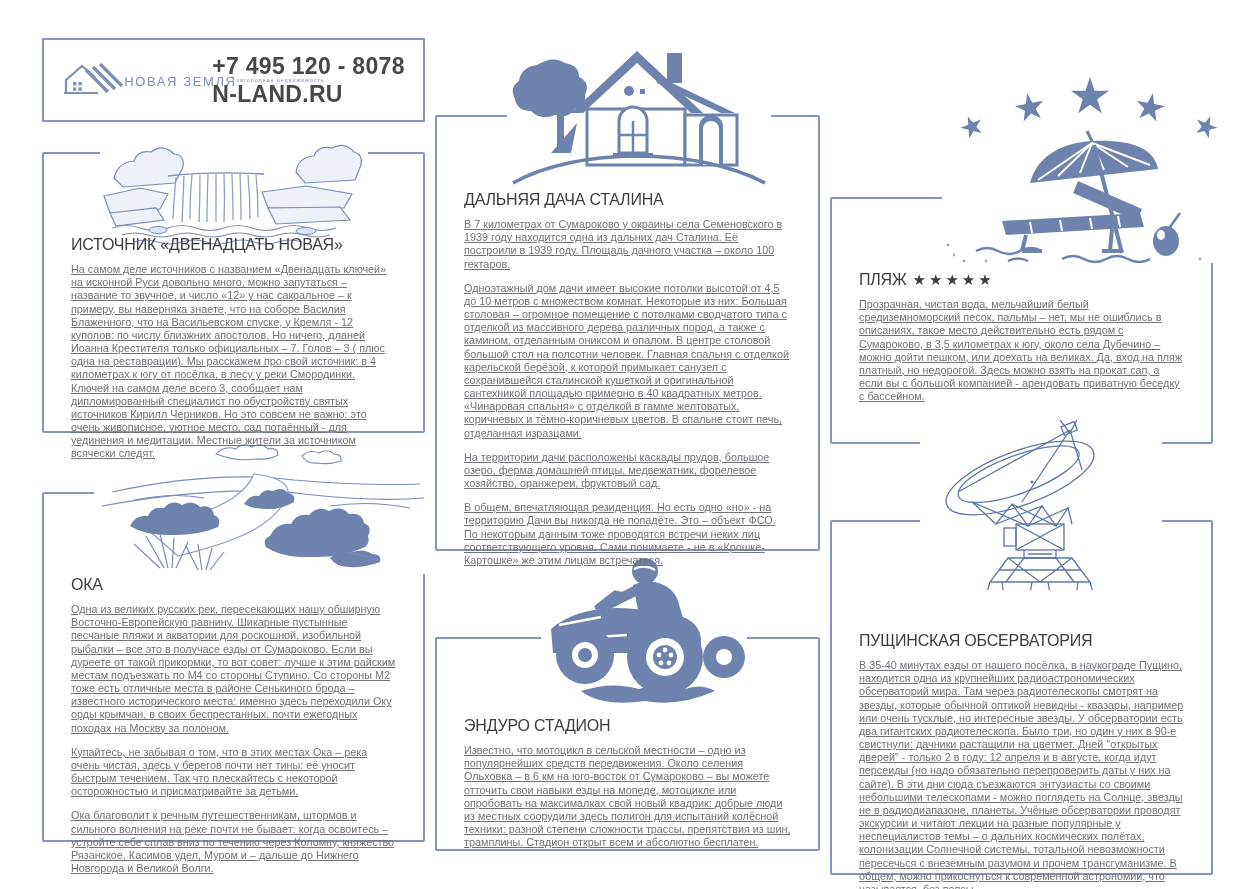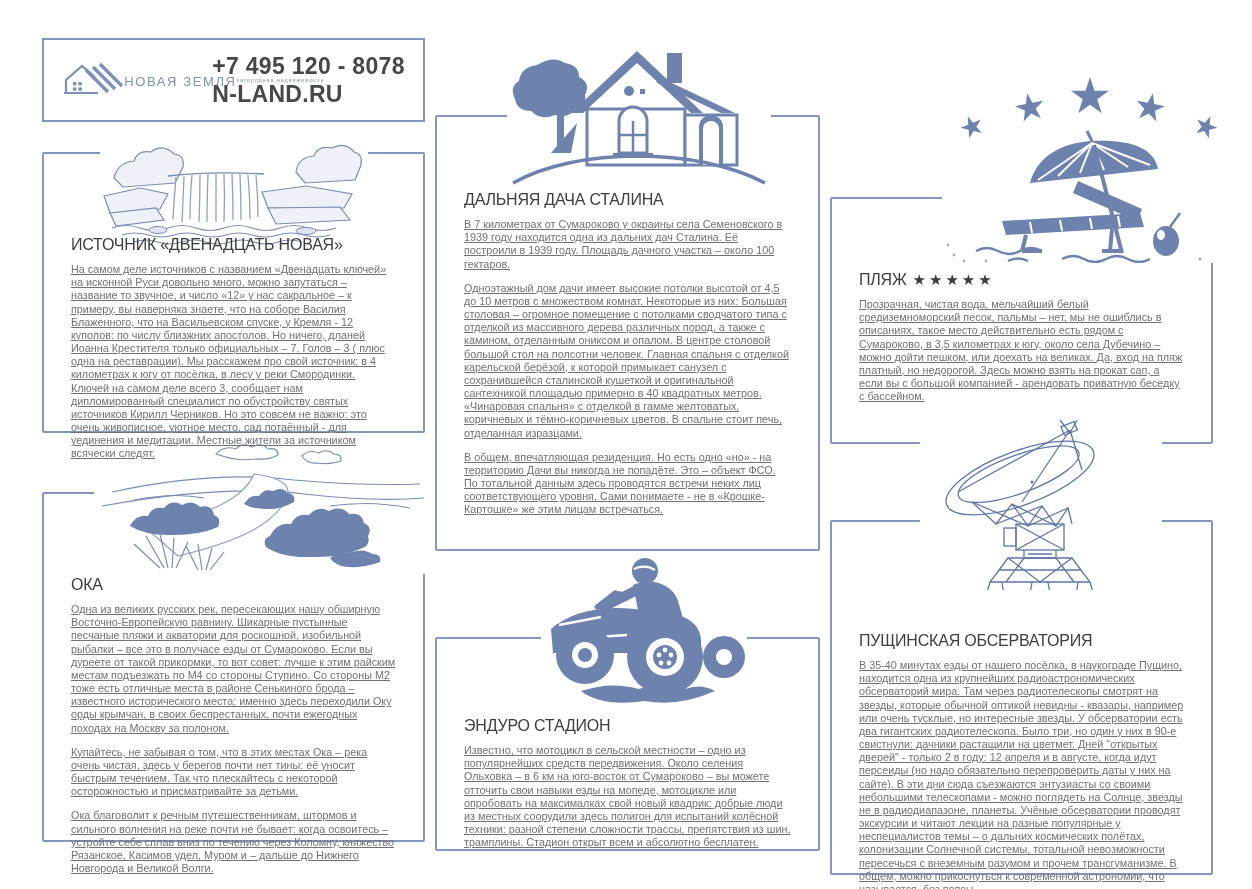--- a/index.html
+++ b/index.html
@@ -207,21 +207,22 @@
           <path d="M196,94 a8,8 0 0 1 16,0 L212,130 L196,130 Z" fill="#ffffff"></path>
         </g>
         <path d="M6,148 C70,112 190,112 258,148" stroke="#6e82ae" stroke-width="3.5" fill="none"></path>
       </svg>
     </div>
     <div class="card-body">
       <div class="card-title">ДАЛЬНЯЯ ДАЧА СТАЛИНА</div>
       <div class="card-text">
         <p>В 7 километрах от Сумароково у окраины села Семеновского в 1939 году находится одна из дальних дач Сталина. Её построили в 1939 году. Площадь дачного участка – около 100 гектаров.</p>
         <p>Одноэтажный дом дачи имеет высокие потолки высотой от 4,5 до 10 метров с множеством комнат. Некоторые из них: Большая столовая – огромное помещение с потолками сводчатого типа с отделкой из массивного дерева различных пород, а также с камином, отделанным ониксом и опалом. В центре столовой большой стол на полсотни человек. Главная спальня с отделкой карельской берёзой, к которой примыкает санузел с сохранившейся сталинской кушеткой и оригинальной сантехникой площадью примерно в 40 квадратных метров. «Чинаровая спальня» с отделкой в гамме желтоватых, коричневых и тёмно-коричневых цветов. В спальне стоит печь, отделанная изразцами.</p>
-        <p>В общем, впечатляющая резиденция. Но есть одно «но» - на территорию Дачи вы никогда не попадёте. Это – объект ФСО. По тотальной данным здесь проводятся встречи неких лиц соответствующего уровня. Сами понимаете - не в «Крошке-Картошке» же этим лицам встречаться.</p>
+        <p>На территории дачи расположены каскады прудов, большое озеро, ферма домашней птицы, медвежатник, форелевое хозяйство, оранжереи, фруктовый сад.</p>
+        <p>В общем, впечатляющая резиденция. Но есть одно «но» - на территорию Дачи вы никогда не попадёте. Это – объект ФСО. По некоторым данным тоже проводятся встречи неких лиц соответствующего уровня. Сами понимаете - не в «Крошке-Картошке» же этим лицам встречаться.</p>
       </div>
     </div>
   </div>
 
   <div class="card" id="card-enduro">
     <div class="illus">
       <svg viewBox="0 0 206 150">
         <path d="M40,136 q30,-10 58,-2 q22,-8 46,0 q16,-6 30,2 q-36,16 -70,10 q-44,6 -64,-10 Z" fill="#6e82ae"></path>
         <g>
           <circle cx="183" cy="102" r="21" fill="#6e82ae"></circle>

